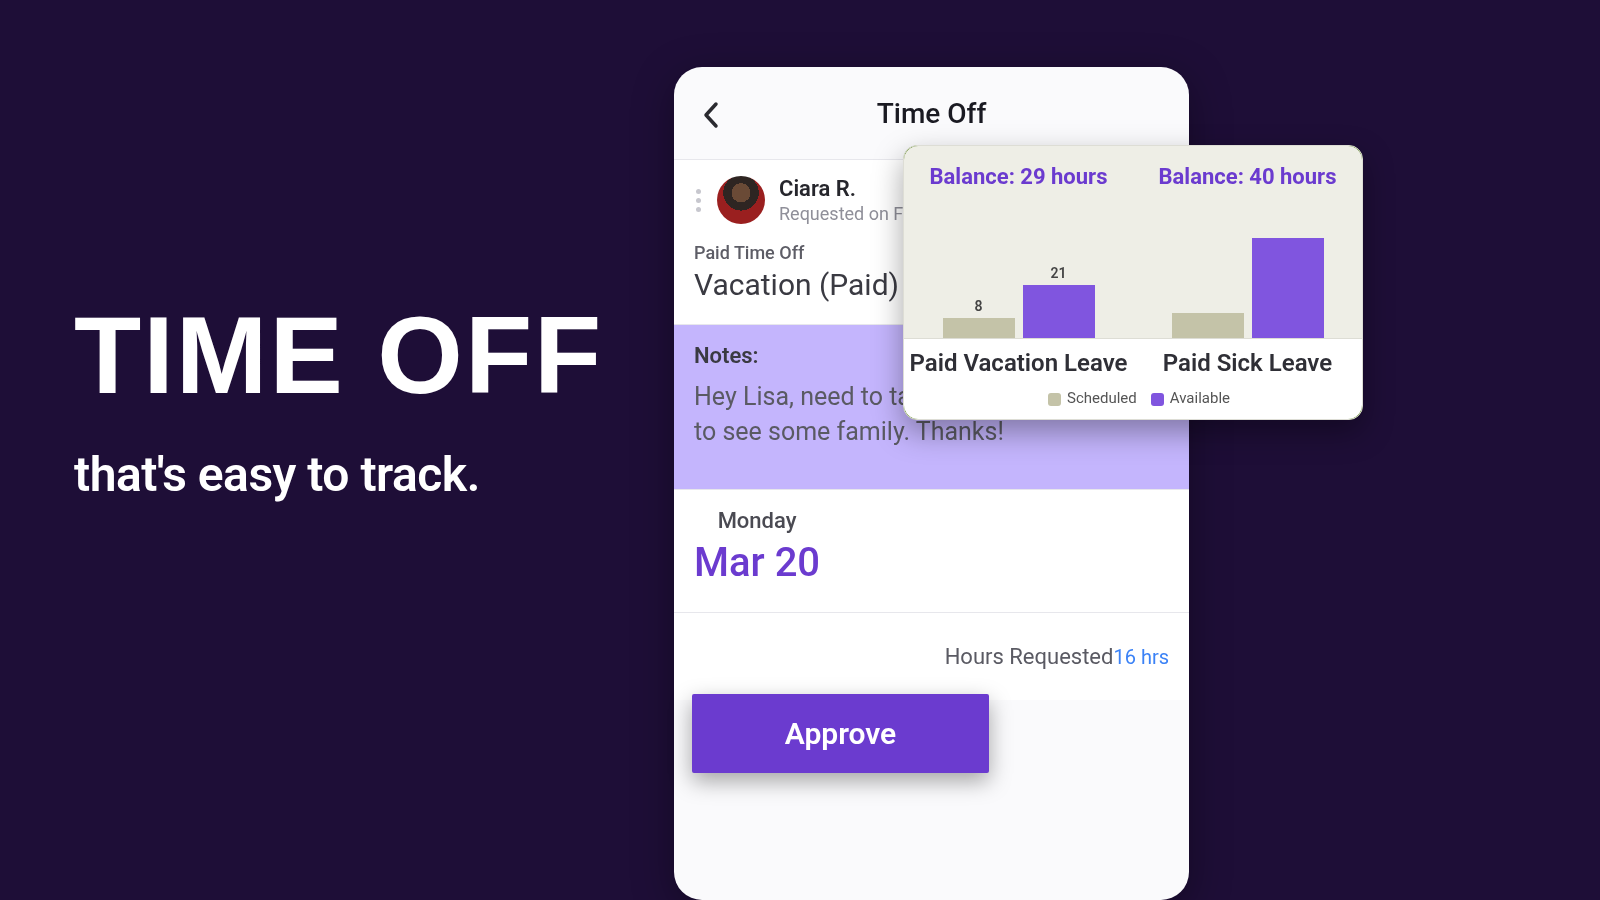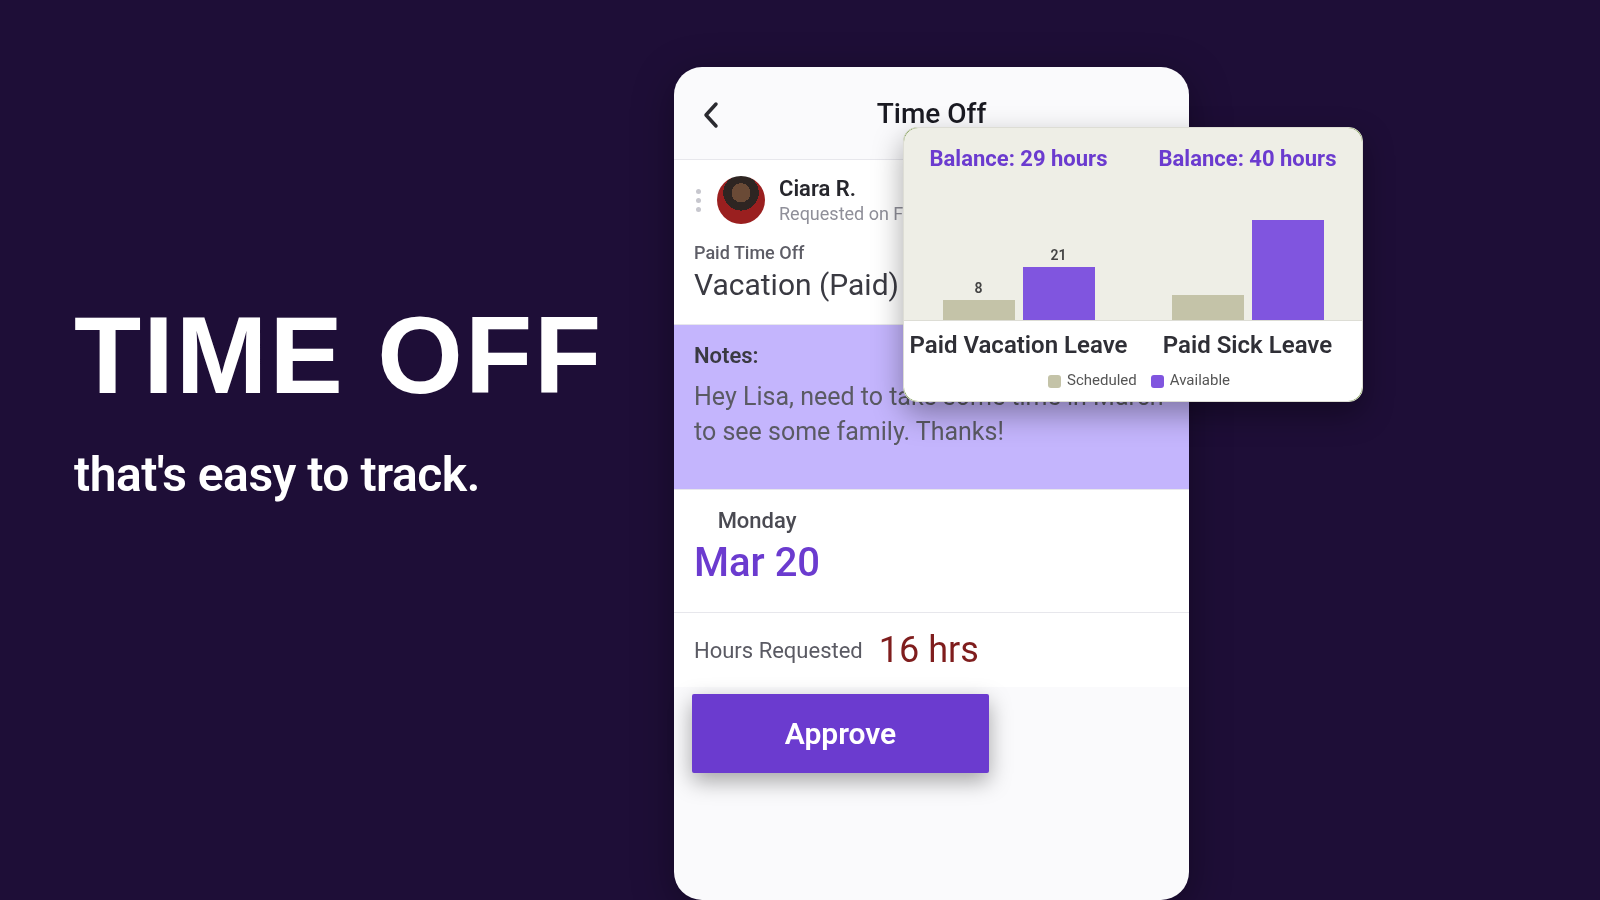--- a/index.html
+++ b/index.html
@@ -98,25 +98,25 @@
   .dates-section {
     background:#fff; padding: 18px 20px 26px 20px;
     display:flex; justify-content:space-between;
   }
   .date-col { }
   .date-col.right { text-align:center; }
   .dow  { font-size:22px; color:#4a4a52; font-weight:500;}
   .date { font-size:40px; color:#6b3bcf; font-weight:500; margin-top:6px; }
 
   .hours-section {
-    background:#fff; padding: 16px 20px;
-    display:flex; justify-content:flex-start; align-items:center;
+    background:#fff; padding: 31px 20px;
+    display:flex; justify-content:flex-end; align-items:center;
   }
   .hours-label { font-size:22px; color:#5a5a63; }
-  .hours-val   { font-size:36px; color:#7f1d1d;margin-left:16px; }
+  .hours-val   { font-size:20px; color:#3b82f6; }
 
   
   .btn-row {
     position:absolute;
     left: 692px;
     top: 694px;
     display:flex;
     gap:13px;
   }
   .btn {
@@ -132,21 +132,21 @@
   }
   .btn-approve {
     background:#6b3bcf; color:#fff; border:2px solid #6b3bcf;
     box-shadow: 0 8px 22px rgba(0,0,0,0.35);
   }
 
   
   .balance-card {
     position:absolute;
     left: 903px;
-    top: 127px;
+    top: 145px;
     width: 460px;
     height: 275px;
     background:#4d7c0f;
     border:1px solid #ddddd5;
     border-radius:14px;
     box-shadow: 0 12px 30px rgba(0,0,0,0.35);
     display:flex;
     flex-direction:column;
   }
   .bal-charts {

